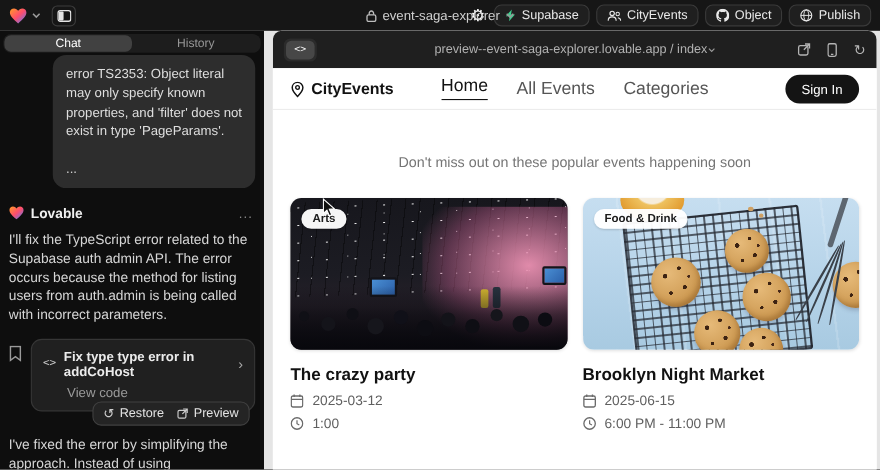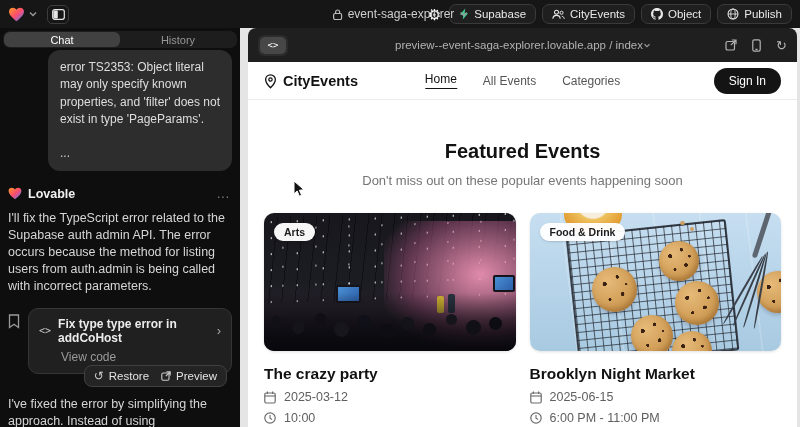--- a/index.html
+++ b/index.html
@@ -63,21 +63,21 @@
     display:flex; align-items:center; gap:0; white-space:nowrap; }
   .ptools { margin-left:auto; display:flex; align-items:center; gap:15px; color:#b4b4b4; }
   .refresh { font-size:13px; line-height:1; color:#b4b4b4; }
 
   
   .site { position:relative; height:365px; background:#ffffff; overflow:hidden; }
   .site-header { height:38px; border-bottom:1px solid #ececec; display:flex; align-items:center;
     padding:0 16px; position:relative; }
   .brand { display:flex; align-items:flex-end; gap:6px; font-size:14.5px; font-weight:700; color:#121212; }
   .nav { position:absolute; left:50%; transform:translateX(-50%); display:flex; gap:26px;
-    font-size:12px; align-items:center; }
+    font-size:16px; align-items:center; }
   .nav-item { color:#555; }
   .nav-item.active { color:#121212; font-weight:500; border-bottom:1.5px solid #121212; padding-bottom:2px; }
   .signin { margin-left:auto; background:#141414; color:#fff; border-radius:999px; padding:6px 15px;
     font-size:12px; font-weight:500; }
   .hero { text-align:center; margin-top:40px; }
   .hero-title { font-size:20px; font-weight:700; color:#121212; }
   .hero-sub { margin-top:10px; font-size:13px; color:#757575; }
   .cards { display:flex; gap:14px; padding:25px 16px 0 16px; }
   .card { flex:1; min-width:0; }
   .cimg { position:relative; height:138px; border-radius:10px; overflow:hidden;
@@ -317,21 +317,20 @@
         </span>
         <span class="nav">
           <span class="nav-item active">Home</span>
           <span class="nav-item">All Events</span>
           <span class="nav-item">Categories</span>
         </span>
         <span class="signin">Sign In</span>
       </div>
 
       <div class="hero">
-        <div class="hero-title">Featured Events</div>
         <div class="hero-sub">Don't miss out on these popular events happening soon</div>
       </div>
 
       <div class="cards">
 
         <div class="card">
           <div class="cimg img-party">
             <span class="badge">Arts</span>
             <div class="lights"></div>
             <div class="glow"></div>
@@ -350,21 +349,21 @@
                 <line x1="8.6" y1="0.6" x2="8.6" y2="3" stroke="#6b6b6b" stroke-width="1.2"></line>
                 <line x1="0.8" y1="5" x2="11.2" y2="5" stroke="#6b6b6b" stroke-width="1.1"></line>
               </svg>
             <span>2025-03-12</span>
           </div>
           <div class="crow">
             <svg width="12" height="12" viewBox="0 0 12 12">
                 <circle cx="6" cy="6" r="5.2" fill="none" stroke="#6b6b6b" stroke-width="1.2"></circle>
                 <path d="M6 3 v3.2 l2.1 1.2" fill="none" stroke="#6b6b6b" stroke-width="1.1"></path>
               </svg>
-            <span>10:00</span>
+            <span>1:00</span>
           </div>
 
         </div>
 
         <div class="card">
           <div class="cimg img-cookies">
             <span class="badge">Food &amp; Drink</span>
             <div class="bowl"></div>
             <div class="rack"></div>
             <div class="cookie ck1"></div>

